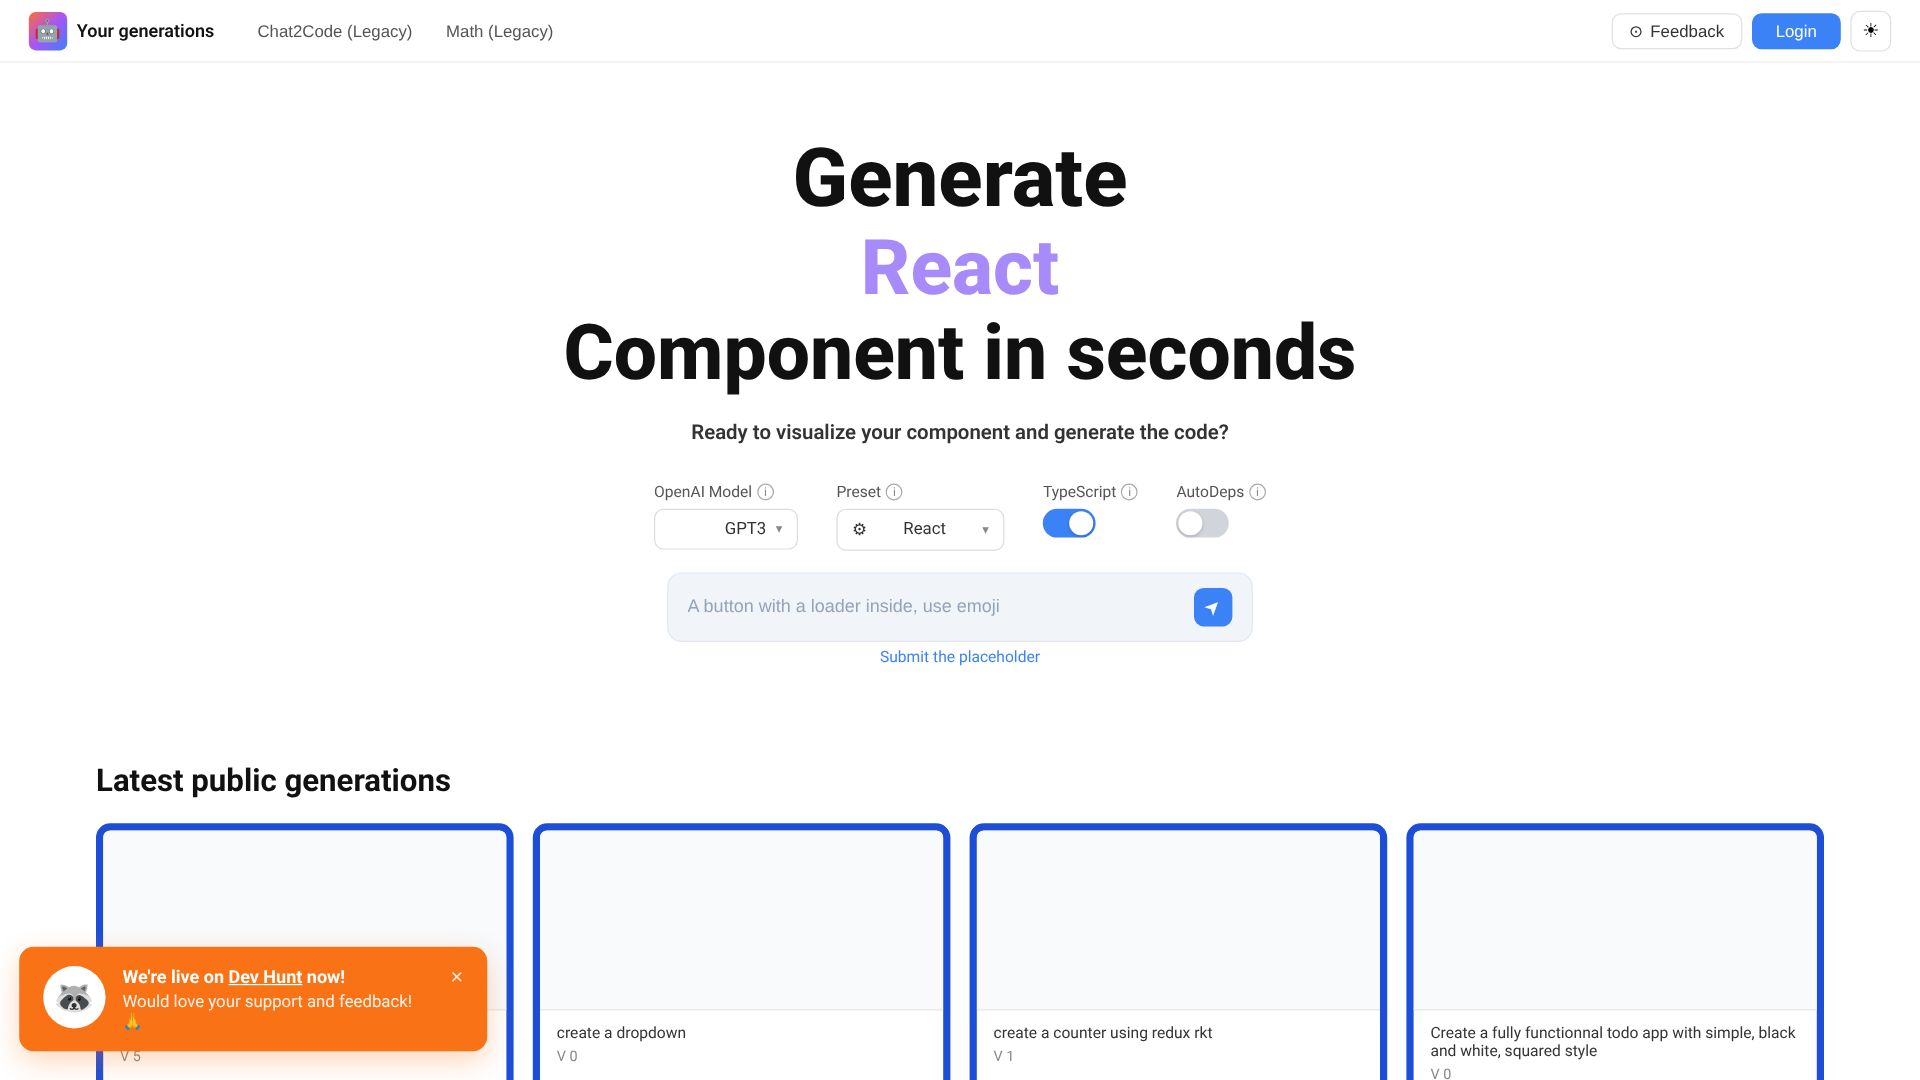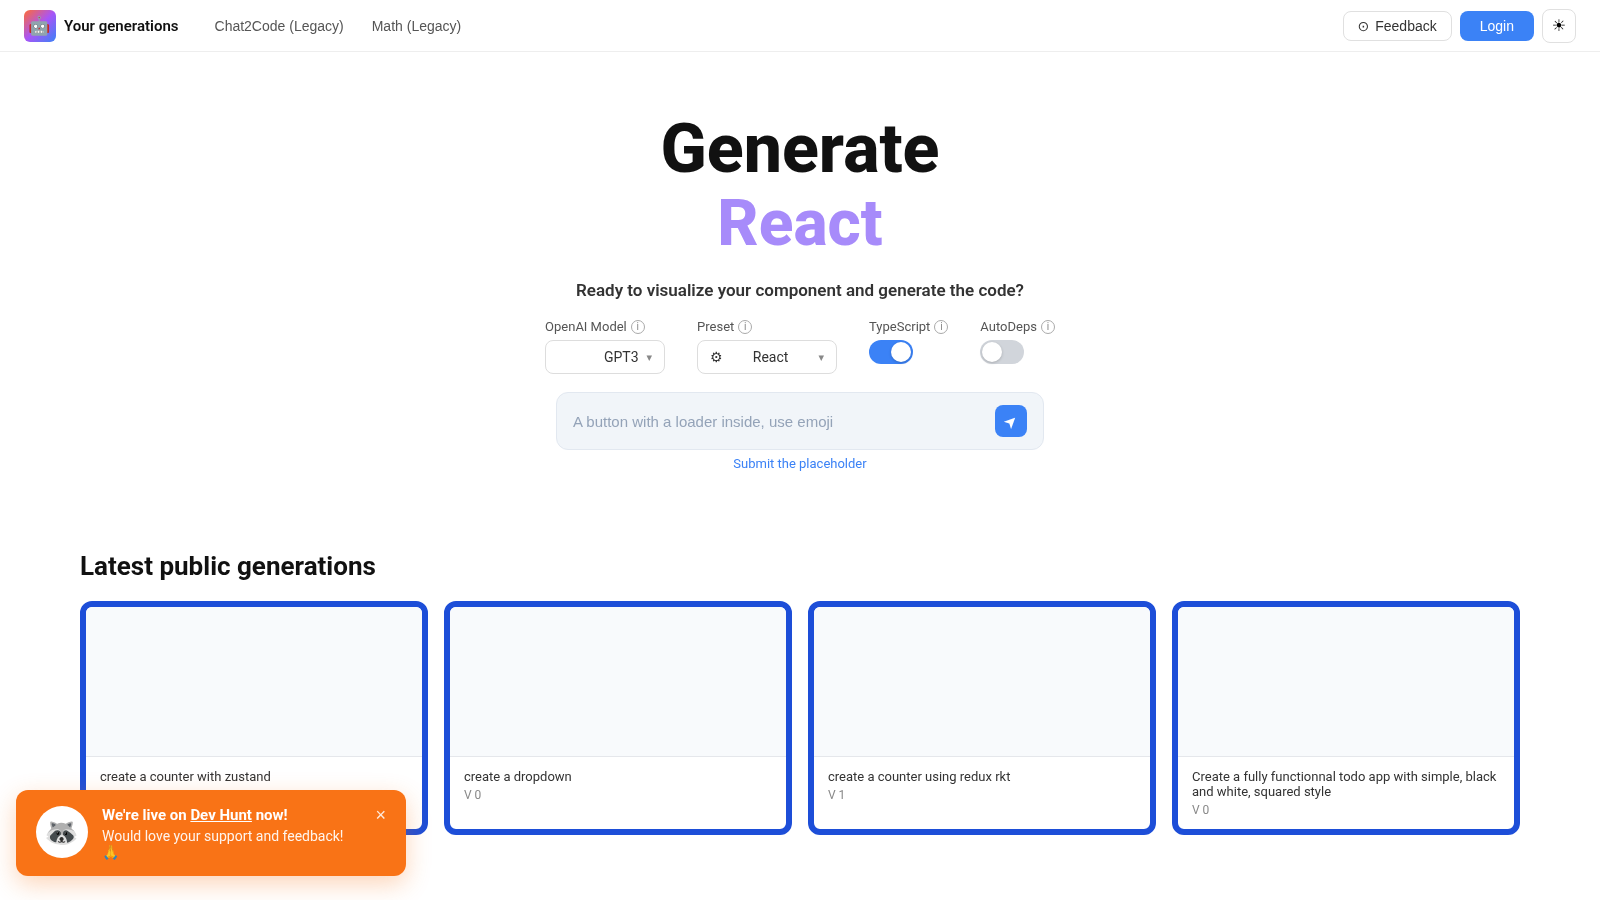--- a/index.html
+++ b/index.html
@@ -113,21 +113,21 @@
       font-size: 64px;
       font-weight: 800;
       color: #111;
       line-height: 1.1;
     }
     .hero-subtitle {
       font-size: 17px;
       font-weight: 600;
       color: #333;
       margin-top: 20px;
-      margin-bottom: 19px;
+      margin-bottom: 32px;
     }
 
     
     .controls-row {
       display: flex;
       align-items: flex-start;
       justify-content: center;
       gap: 32px;
       margin-bottom: 18px;
     }
@@ -369,20 +369,21 @@
     <button class="login-btn">Login</button>
     <button class="theme-btn">
       <span>☀</span>
     </button>
   </div>
 </nav>
 
 <section class="hero">
   <div class="hero-title-line1">Generate</div>
   <div class="hero-title-react">React</div>
+  <div class="hero-title-line3">Component in seconds</div>
   <p class="hero-subtitle">Ready to visualize your component and generate the code?</p>
 
   <div class="controls-row">
 
     <div class="control-group">
       <label class="control-label">
         <span>OpenAI Model</span>
         <span class="info-icon">i</span>
       </label>
       <div class="select-box">

